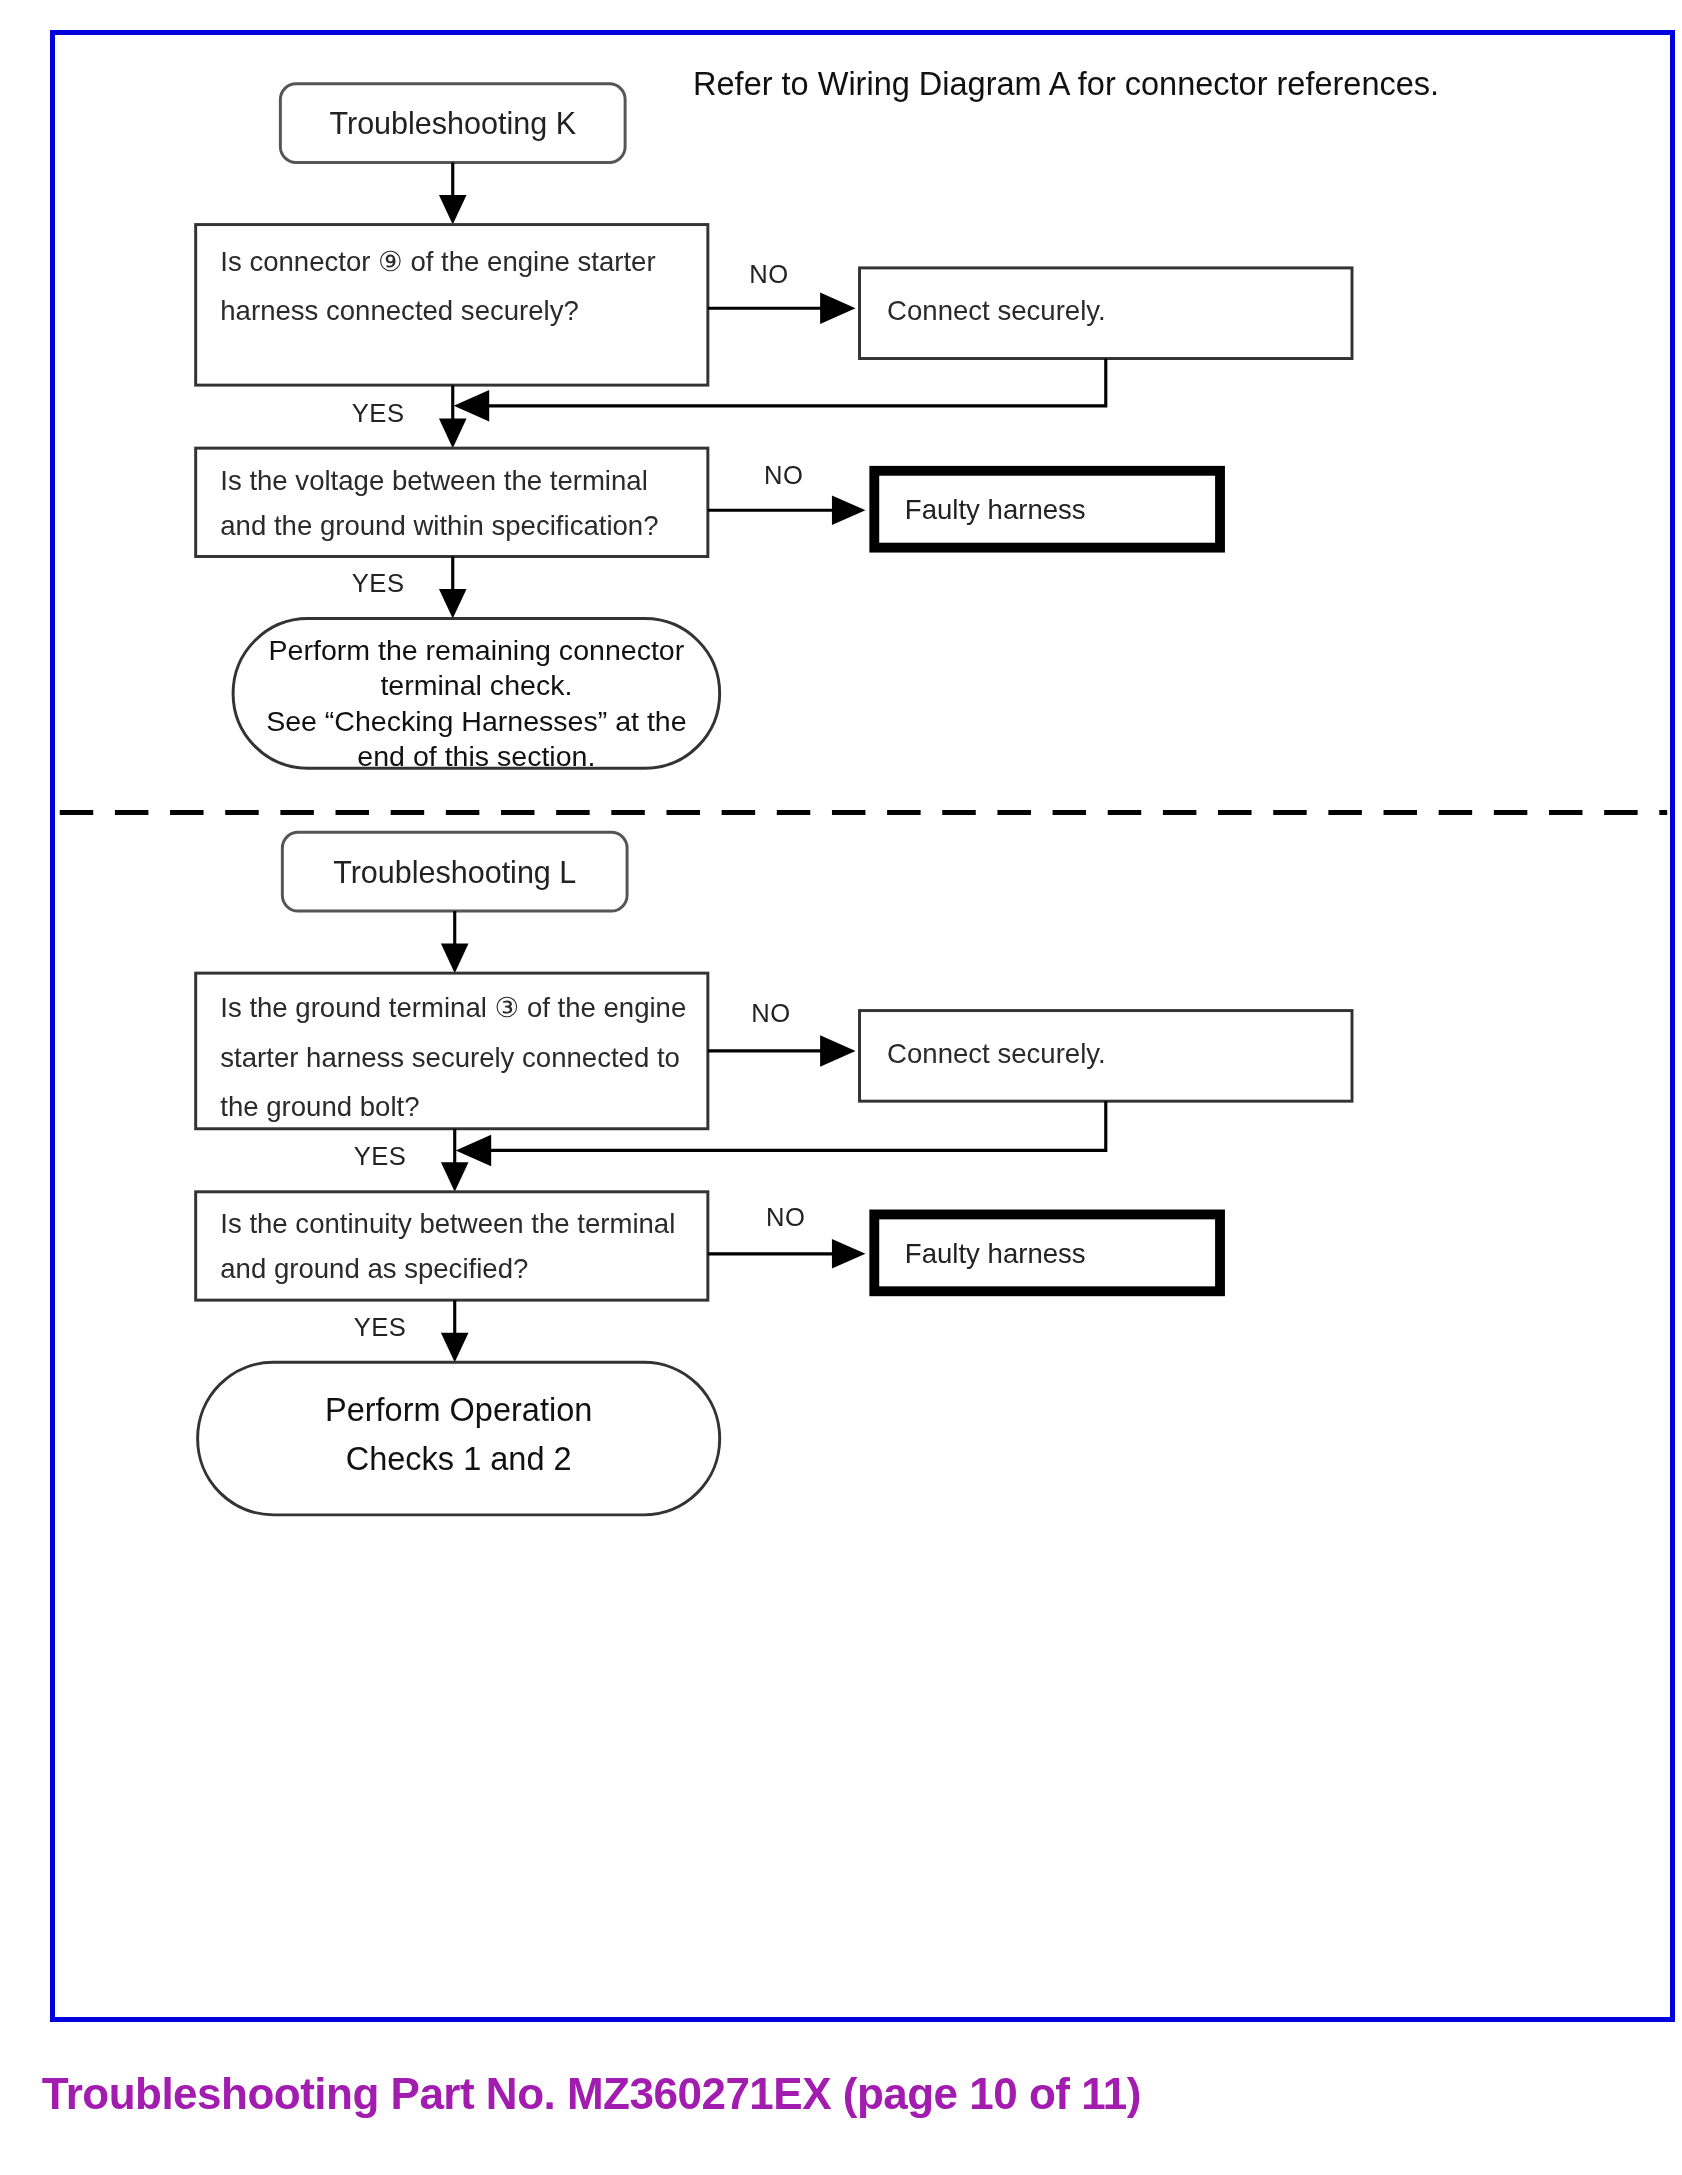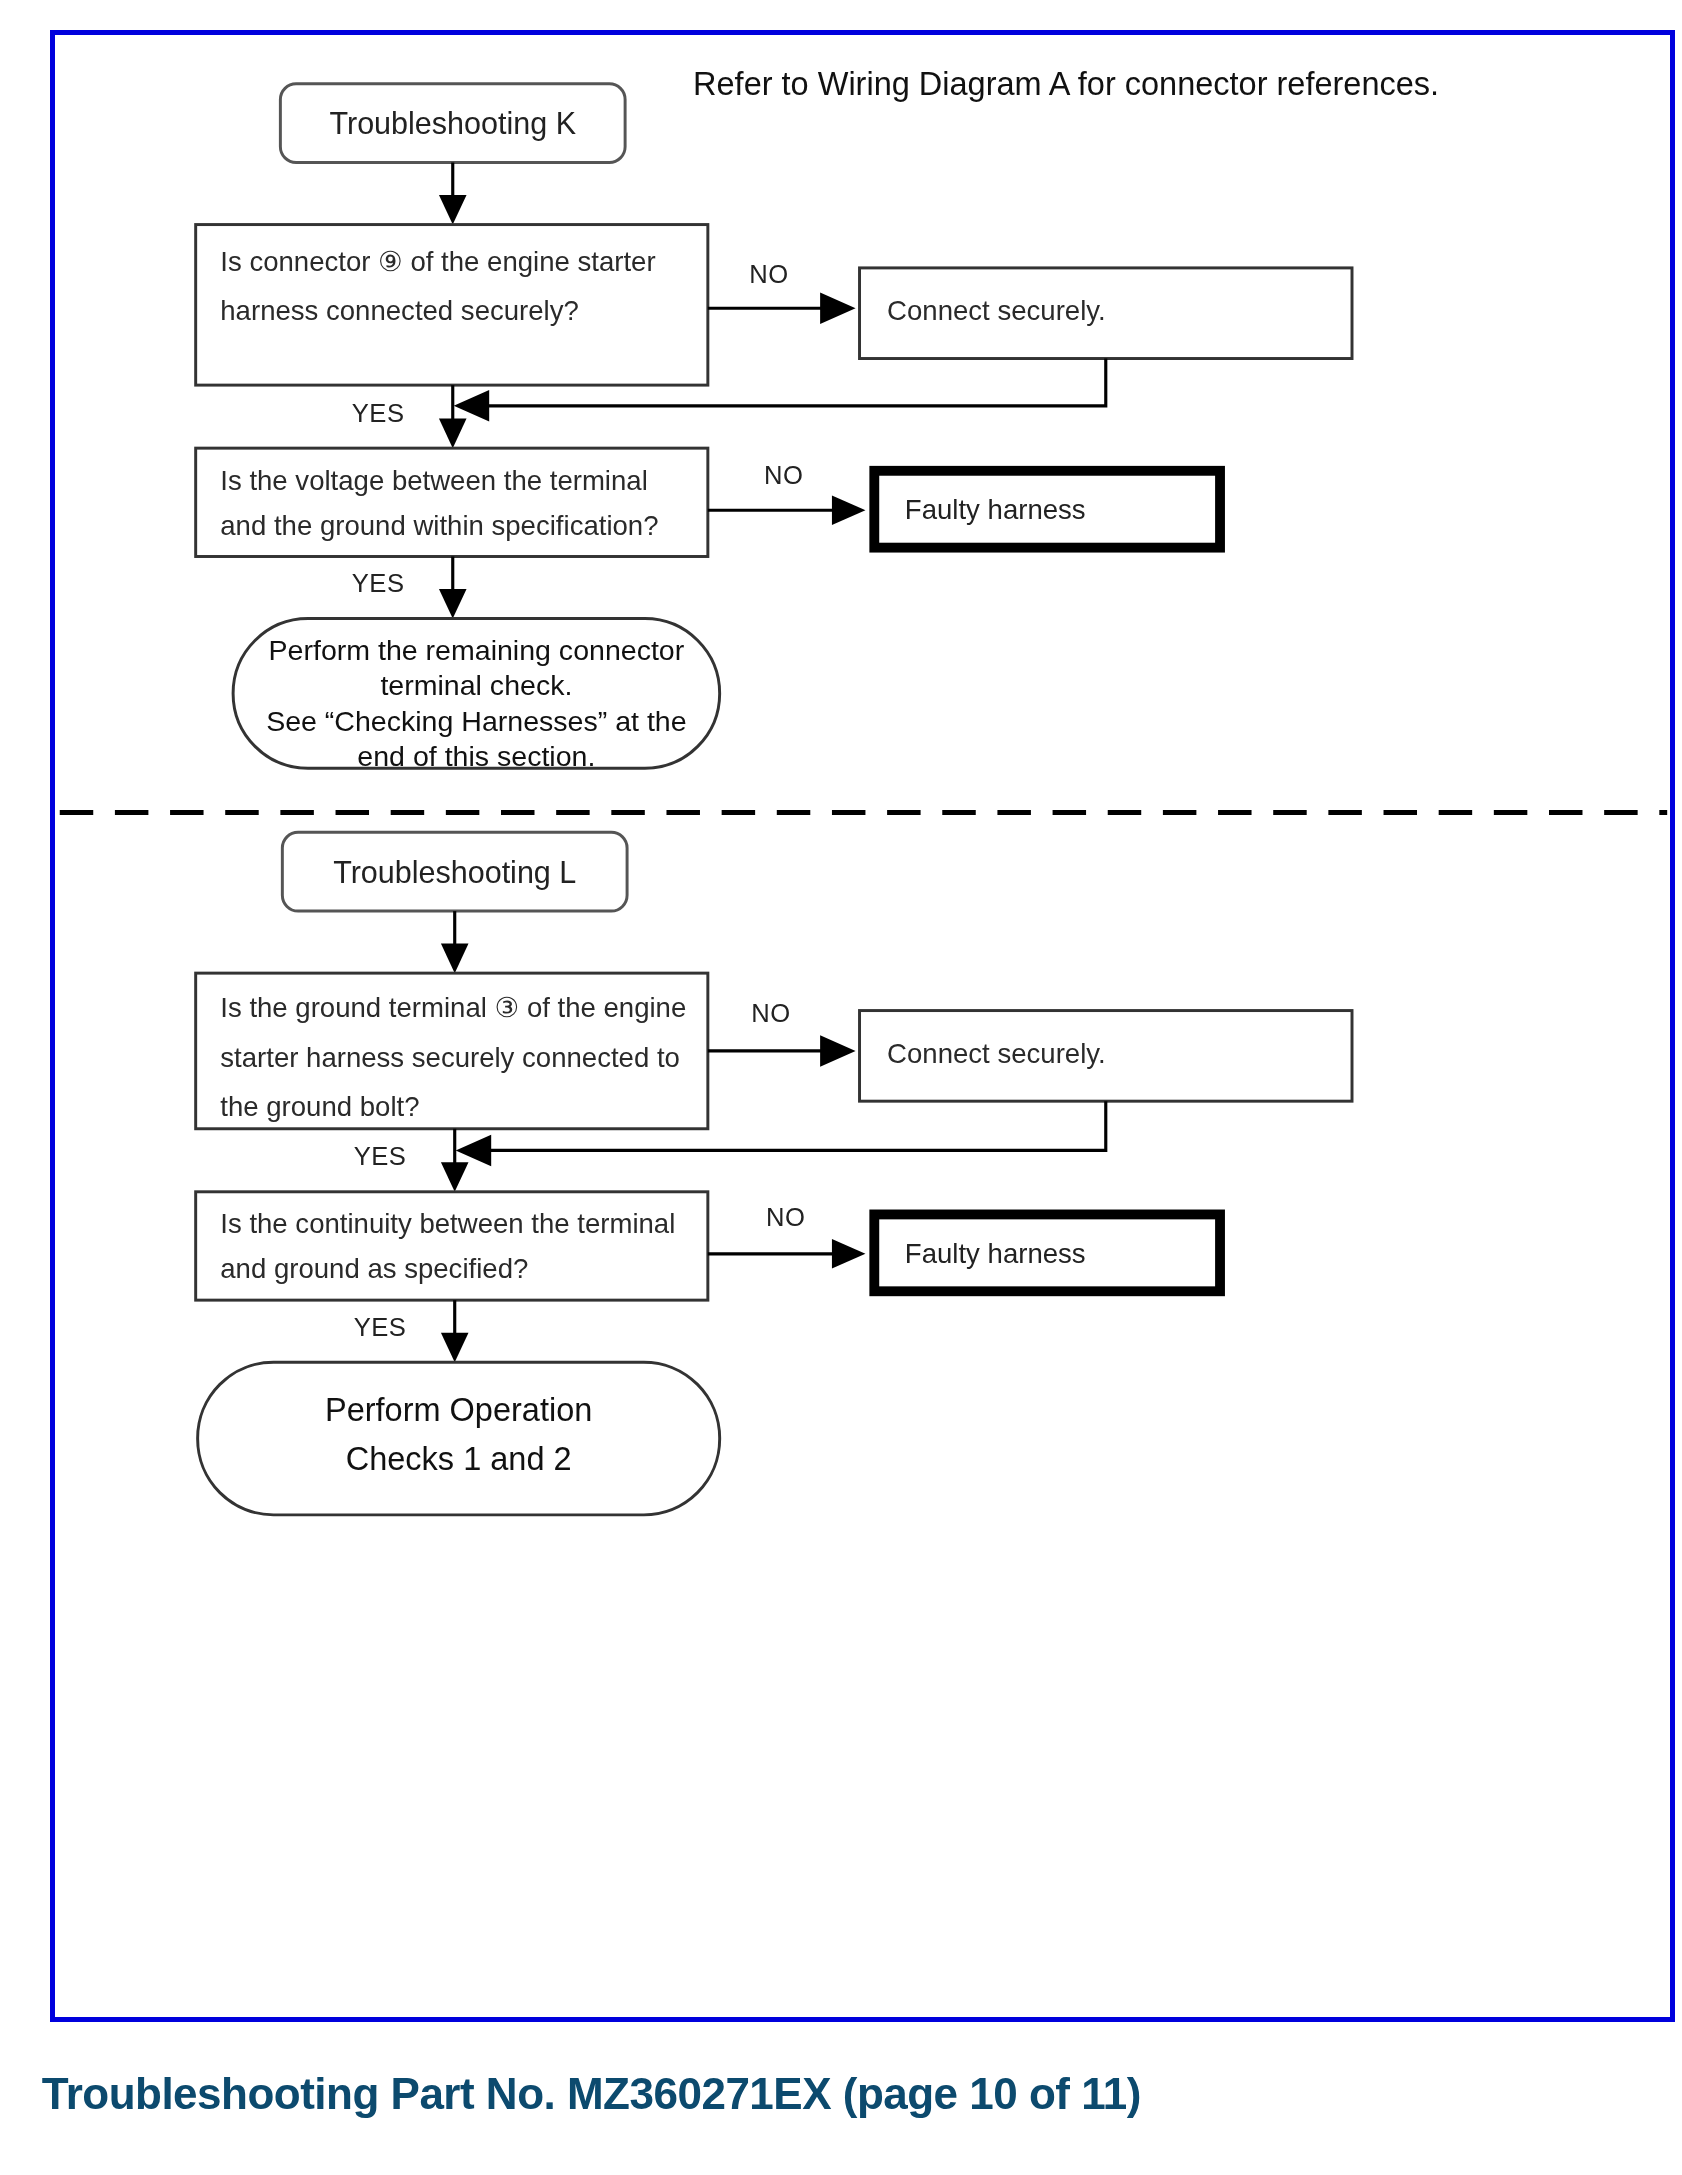--- a/index.html
+++ b/index.html
@@ -46,21 +46,21 @@
     width: 1683px;
     height: 118px;
   }
   .footer-text {
     position: absolute;
     left: 21.7px;
     top: 31.5px;
     font-family: "Liberation Sans", sans-serif;
     font-size: 44px;
     font-weight: bold;
-    color: #0c4a6e;
+    color: #a21caf;
     letter-spacing: -0.5px;
     white-space: nowrap;
   }
   text {
     font-family: "Liberation Sans", sans-serif;
     fill: #1a1a1a;
   }
   .t-header {
     font-size: 33px;
     fill: #111111;

